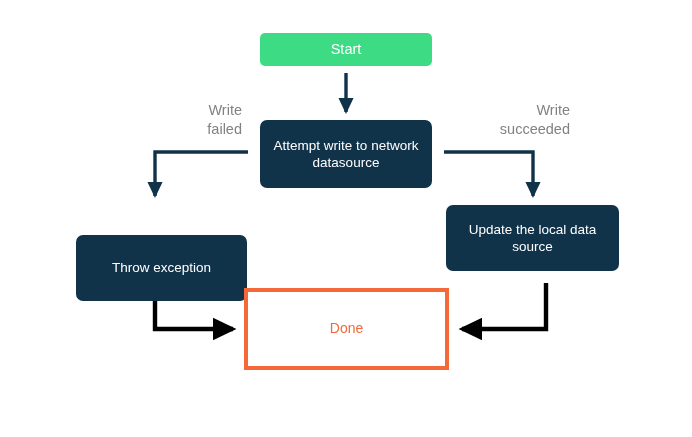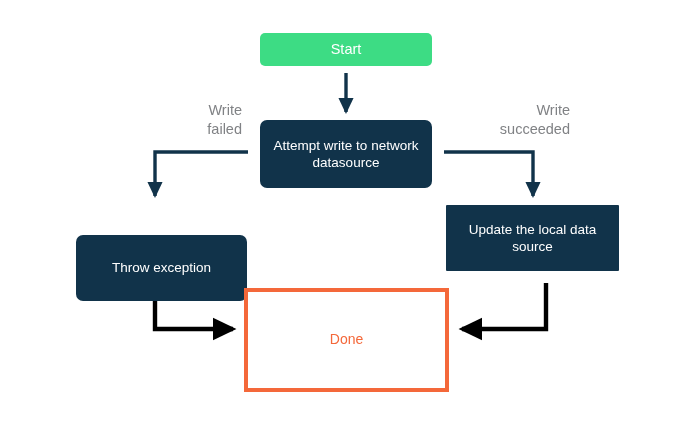--- a/index.html
+++ b/index.html
@@ -67,30 +67,30 @@
     font-size: 13.5px;
     padding: 0 12px;
     margin-top: 30px;
   }
   .node-update {
     left: 446px;
     top: 205px;
     width: 173px;
     height: 66px;
     background: #11334a;
-    border-radius: 1px;
+    border-radius: 7px;
     color: #ffffff;
     font-size: 13.5px;
     padding: 0 12px;
   }
   .node-done {
     left: 244px;
     top: 288px;
     width: 205px;
-    height: 104px;
+    height: 82px;
     background: #ffffff;
     border: 4px solid #f4683a;
     border-radius: 0;
     color: #f4683a;
     font-size: 14px;
   }
   .edge-label {
     position: absolute;
     color: #808285;
     font-size: 14.5px;

